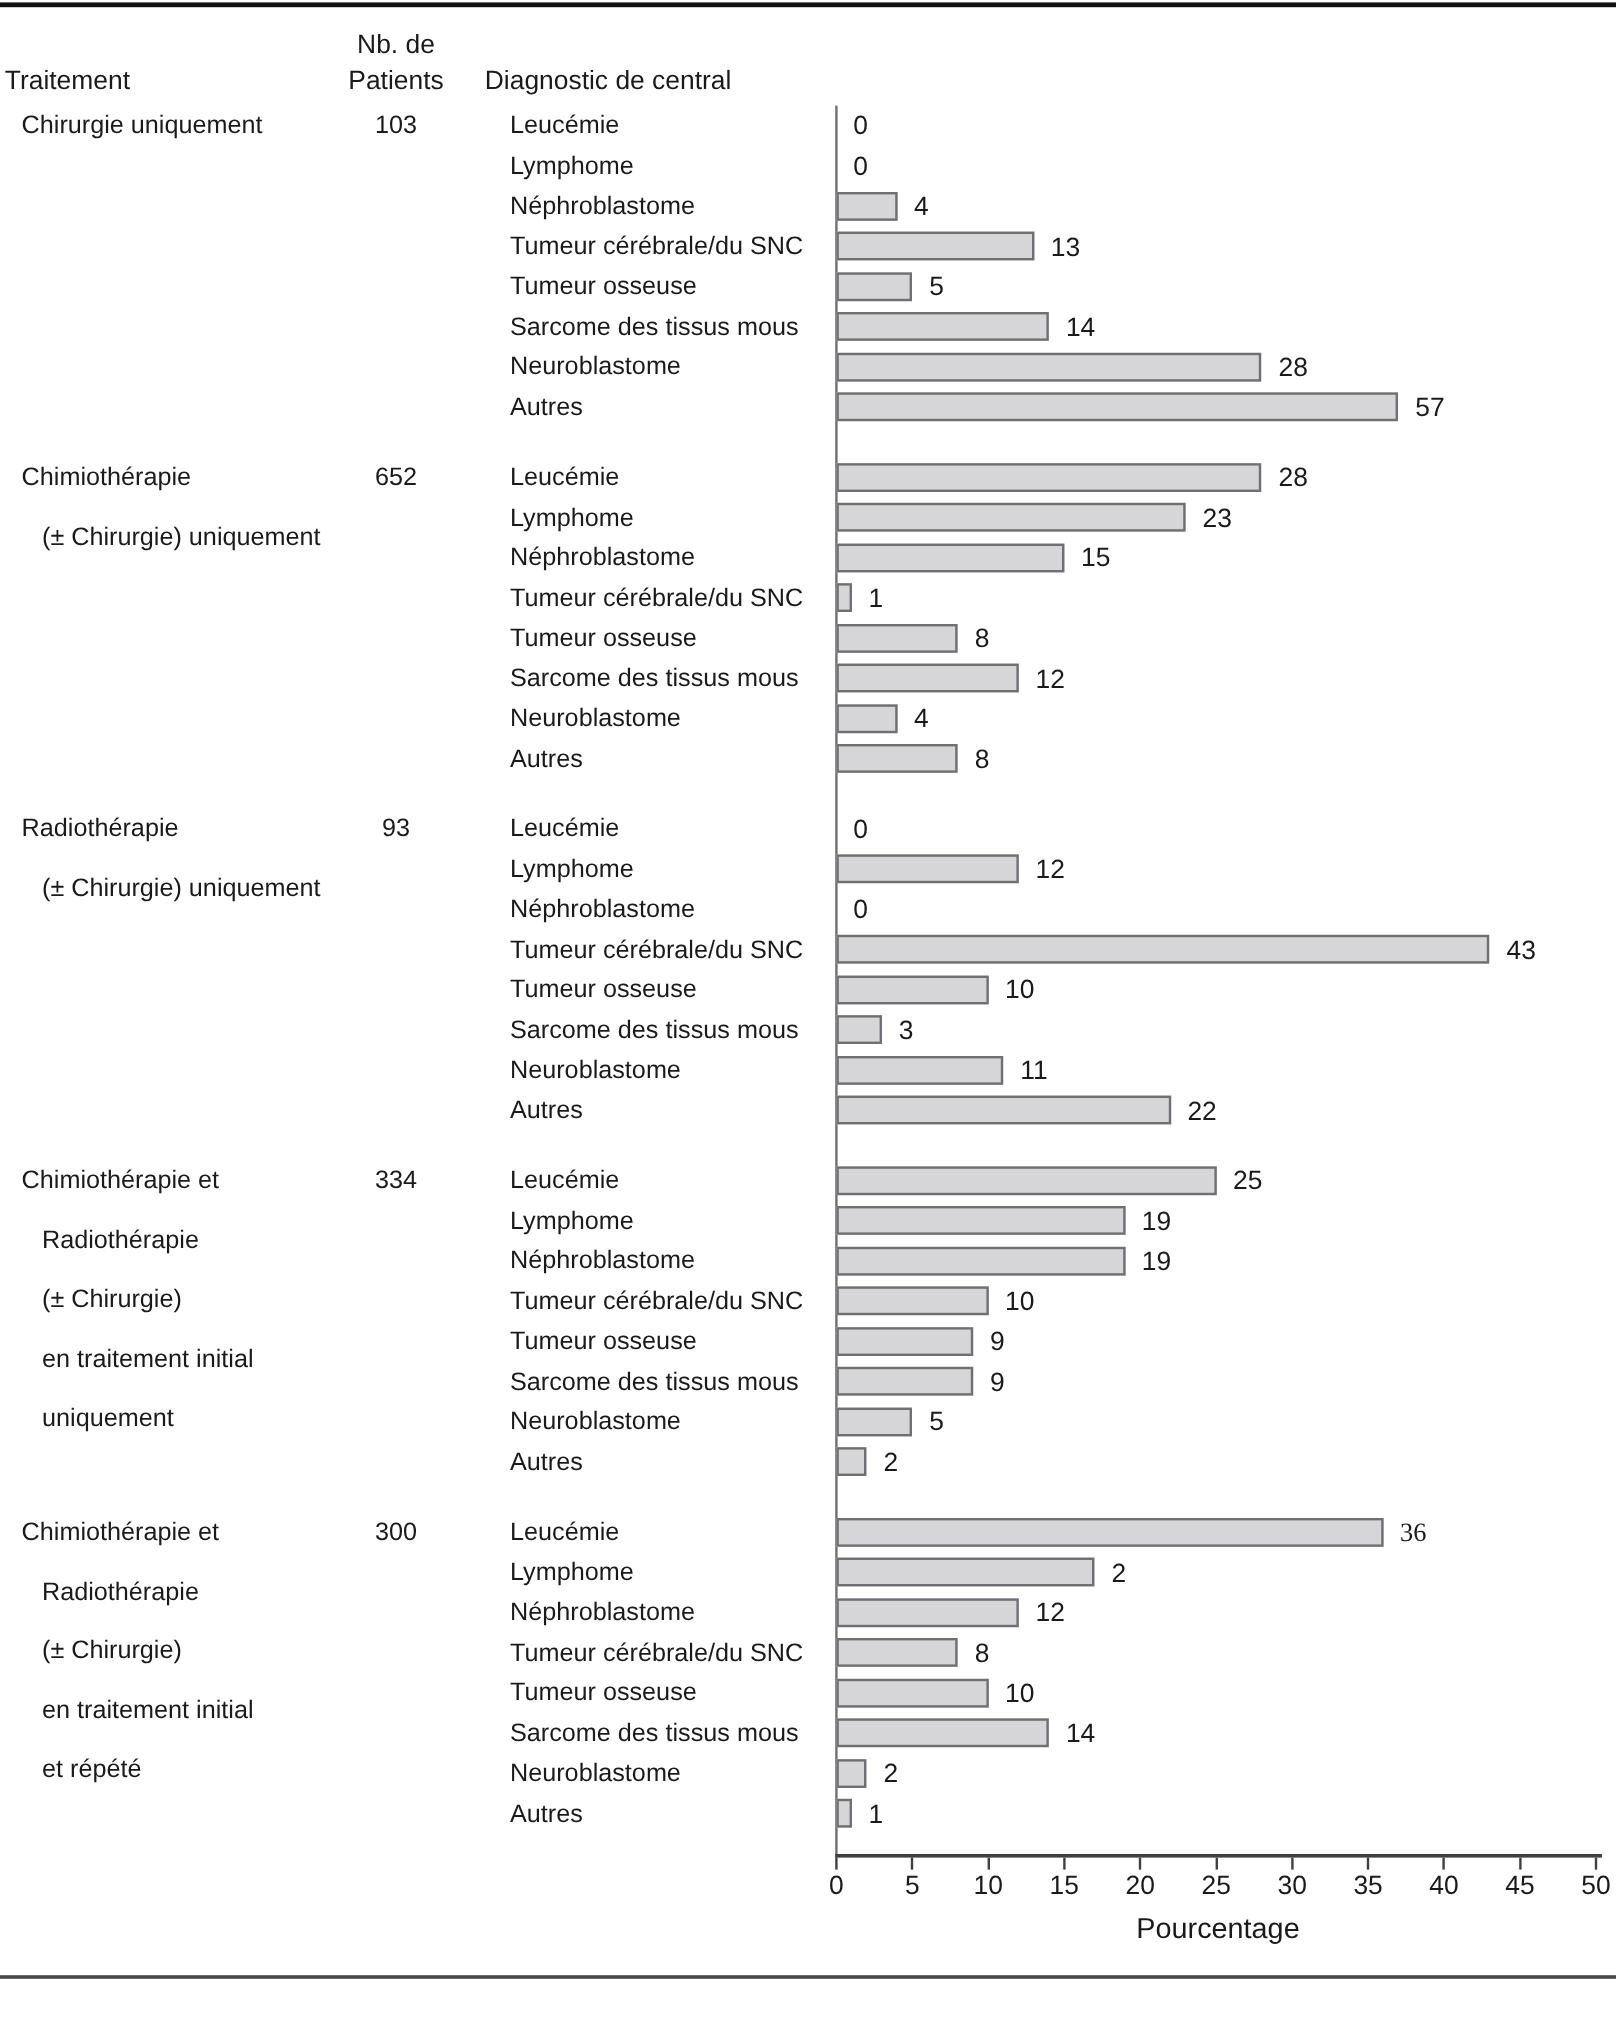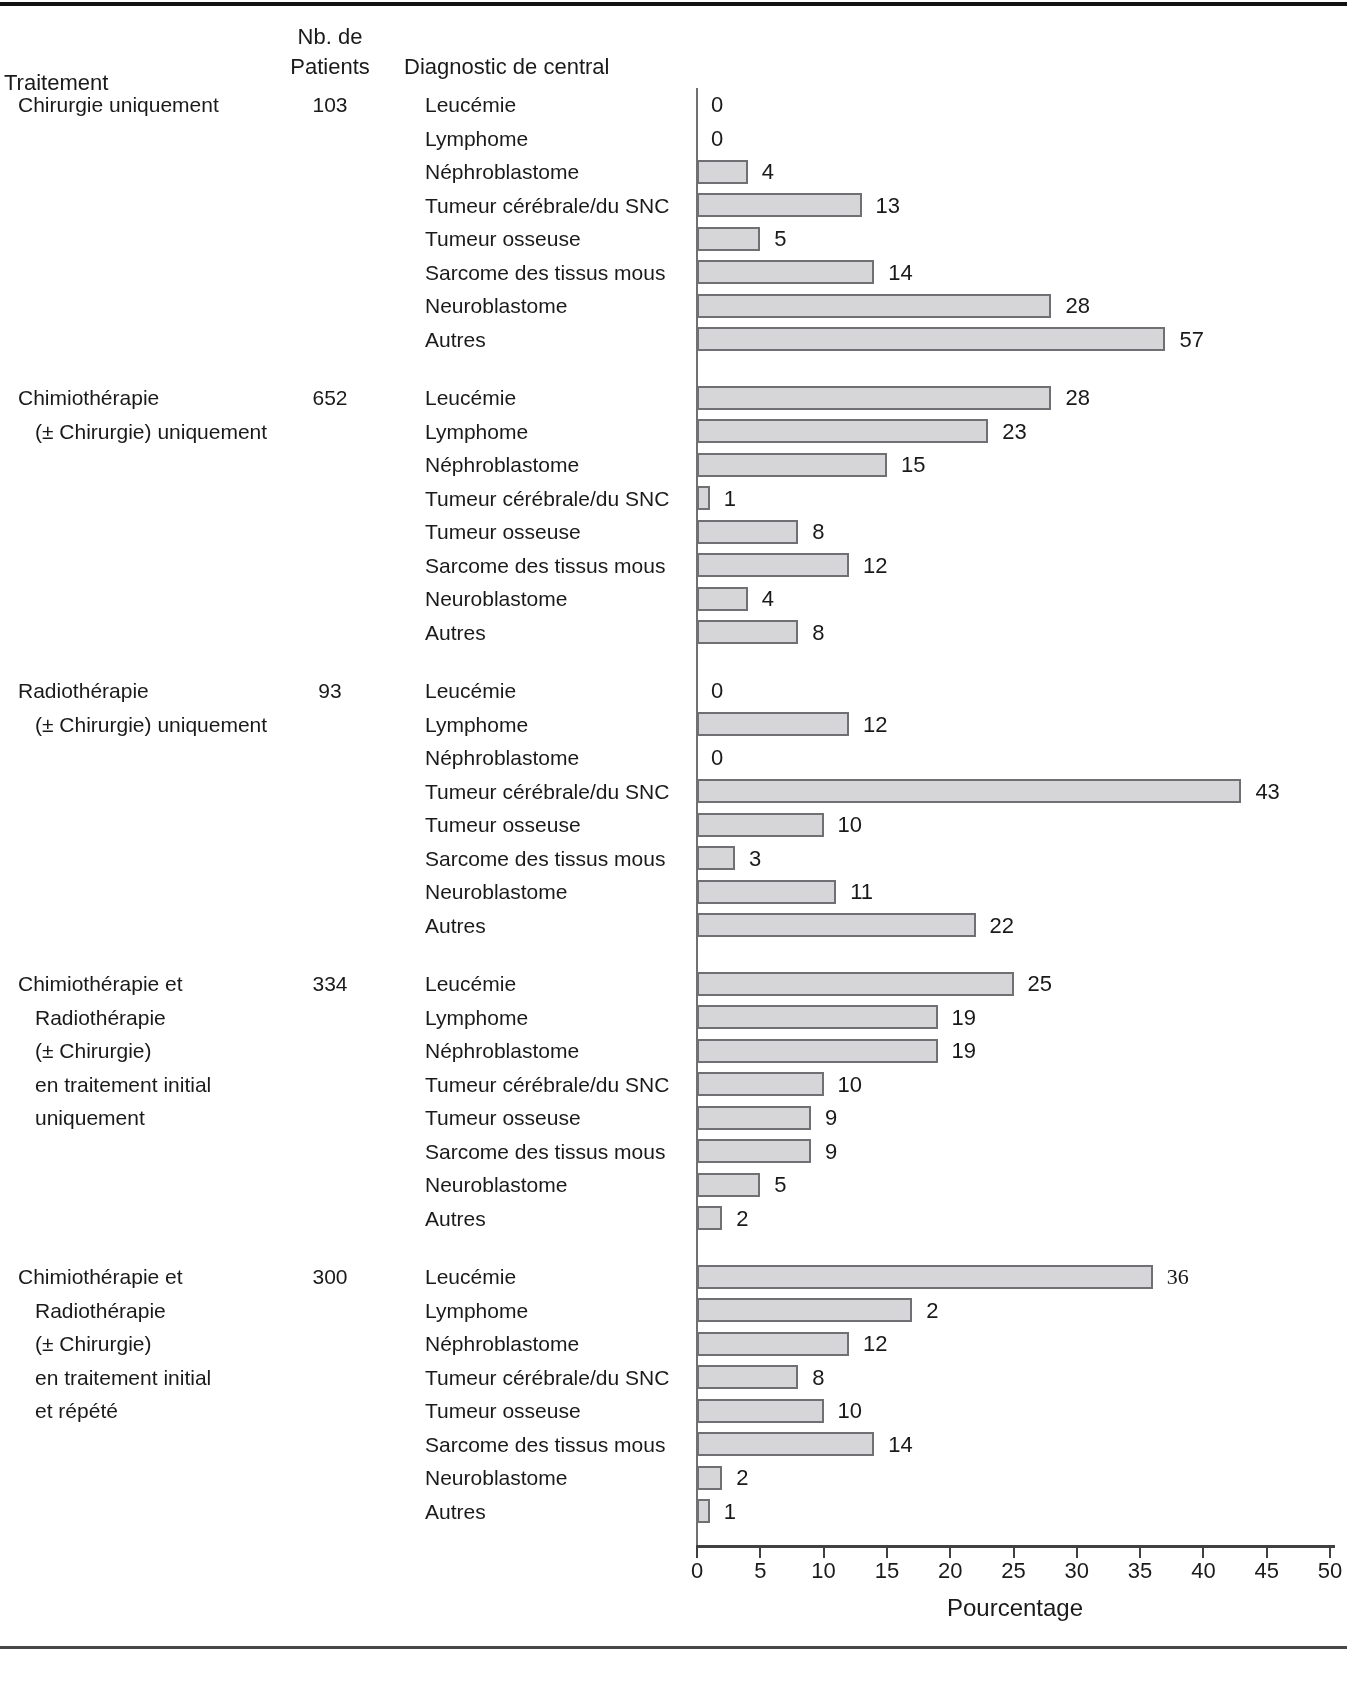--- a/index.html
+++ b/index.html
@@ -10,25 +10,25 @@
     font-family:"Liberation Sans", sans-serif;
     color:#1a1a1a;
     overflow:hidden;
   }
   .rule{position:absolute;left:0;width:1347px;}
   .top-rule{top:2px;height:4px;background:#111111;}
   .bottom-rule{top:1646px;height:3px;background:#484848;}
   .hdr{position:absolute;font-size:22px;line-height:30px;white-space:nowrap;}
   .hdr-nbde{left:272px;width:116px;top:22px;text-align:center;}
   .hdr-patients{left:272px;width:116px;top:52px;text-align:center;}
-  .hdr-traitement{left:4px;top:68px;}
+  .hdr-traitement{left:4px;top:52px;}
   .hdr-diagnostic{left:404px;top:52px;}
   .treatment-block{position:absolute;left:18px;font-size:21px;white-space:nowrap;}
   .t-line{line-height:33.5px;}
-  .t-line.cont{padding-left:17px;}
+  .t-line.cont{padding-left:17px;margin-top:16px;}
   .patients{position:absolute;left:272px;width:116px;text-align:center;
     font-size:21px;line-height:33.5px;}
   .cat-label{position:absolute;left:425px;font-size:21px;line-height:33.5px;white-space:nowrap;}
   .bar{position:absolute;height:24px;box-sizing:border-box;border:2px solid #707074;background:#d6d6d8;}
   .val{position:absolute;font-size:22px;line-height:33.5px;}
   .y-axis-line{position:absolute;left:696px;top:88px;width:2px;height:1460px;background:#707070;}
   .x-axis-line{position:absolute;left:696px;top:1545px;width:639px;height:3px;background:#404040;}
   .tick-mark{position:absolute;width:2px;height:10px;top:1548px;background:#404040;}
   .tick-label{position:absolute;width:60px;top:1558px;text-align:center;font-size:22px;line-height:26px;}
   .xlabel{position:absolute;left:697px;width:636px;top:1594px;text-align:center;font-size:24px;}

